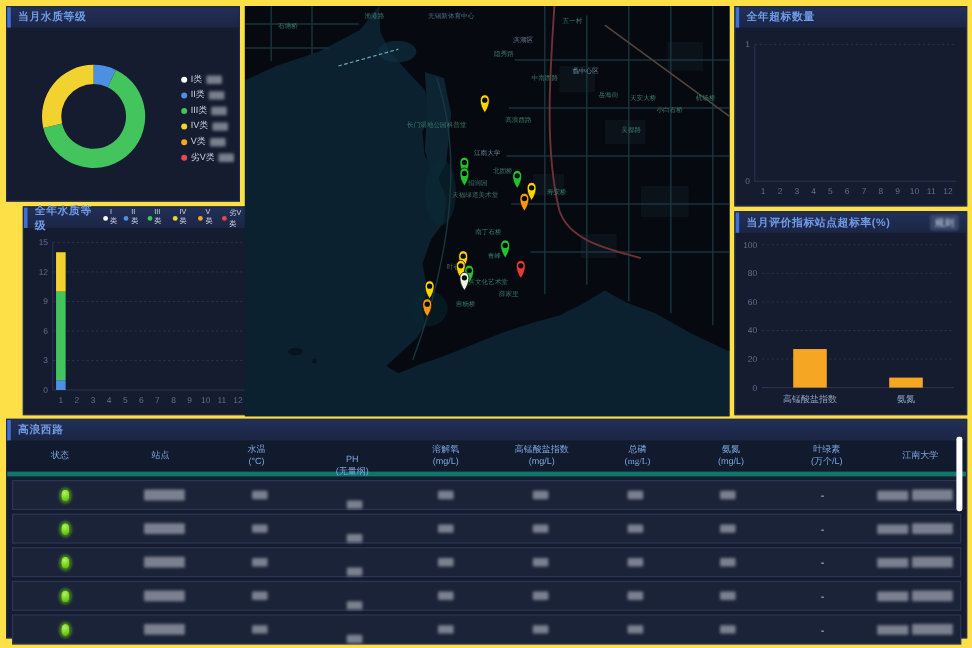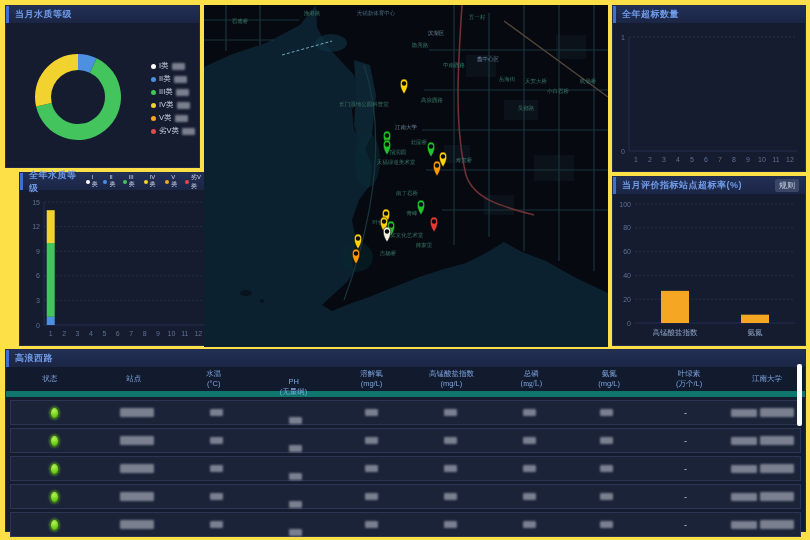--- a/index.html
+++ b/index.html
@@ -30,21 +30,21 @@
   .hlegend .dot { width:4px; height:4px; }
 
   
   .chip { margin-left:auto; font-size:8px; color:#cdd6ea; background:#3a4666; padding:1px 4px;
           border-radius:2px; filter:blur(.7px); cursor:pointer; }
 
   
   #map { position:absolute; left:204px; top:5px; width:404px; height:342px; background:#0c2130; overflow:hidden; }
 
   
-  .tbl-head { display:flex; align-items:center; height:30px; background:#121a2e; border-bottom:6px solid #0f766e; }
+  .tbl-head { display:flex; align-items:center; height:30px; background:#121a2e; border-bottom:4px solid #0f766e; }
   .th { display:flex; flex-direction:column; align-items:center; justify-content:center;
         font-size:7.5px; color:#7ea6e0; line-height:1.35; text-align:center; }
   .rows { position:relative; }
   .trow { display:flex; align-items:center; height:25px; margin:3px 4px 0 4px;
           background:#1b2339; border:1px solid #2c3654; }
   .td { display:flex; align-items:center; justify-content:center; }
   .status-dot { width:9px; height:12px; border-radius:50%; background:radial-gradient(circle at 40% 30%, #b6f05a, #6fce1f 60%, #4f9a14);
                 box-shadow:0 0 3px #6fce1f; border:1px solid #3c7a10; }
   .dash { font-size:9px; color:#c7cbd4; }
   .scrollbar { position:absolute; right:3px; width:5px; background:#ffffff; border-radius:2px; }

